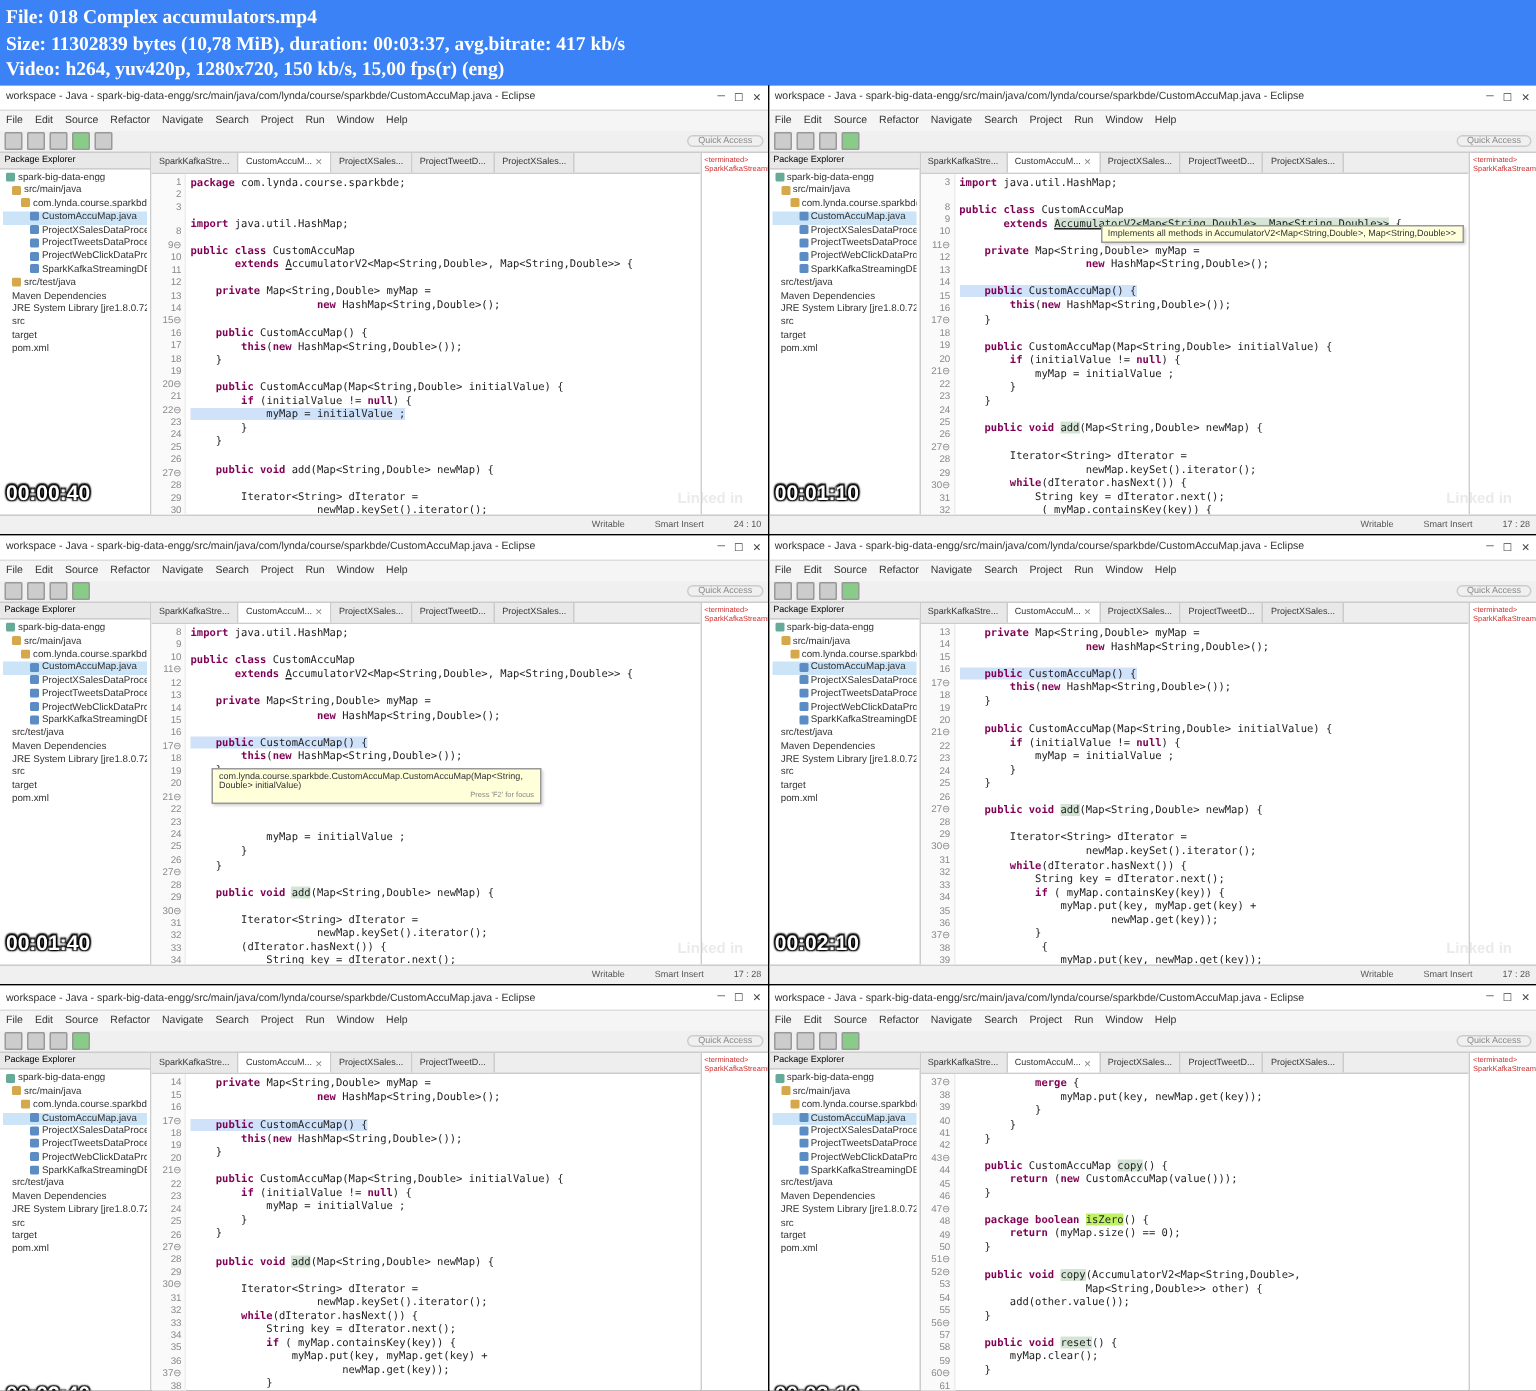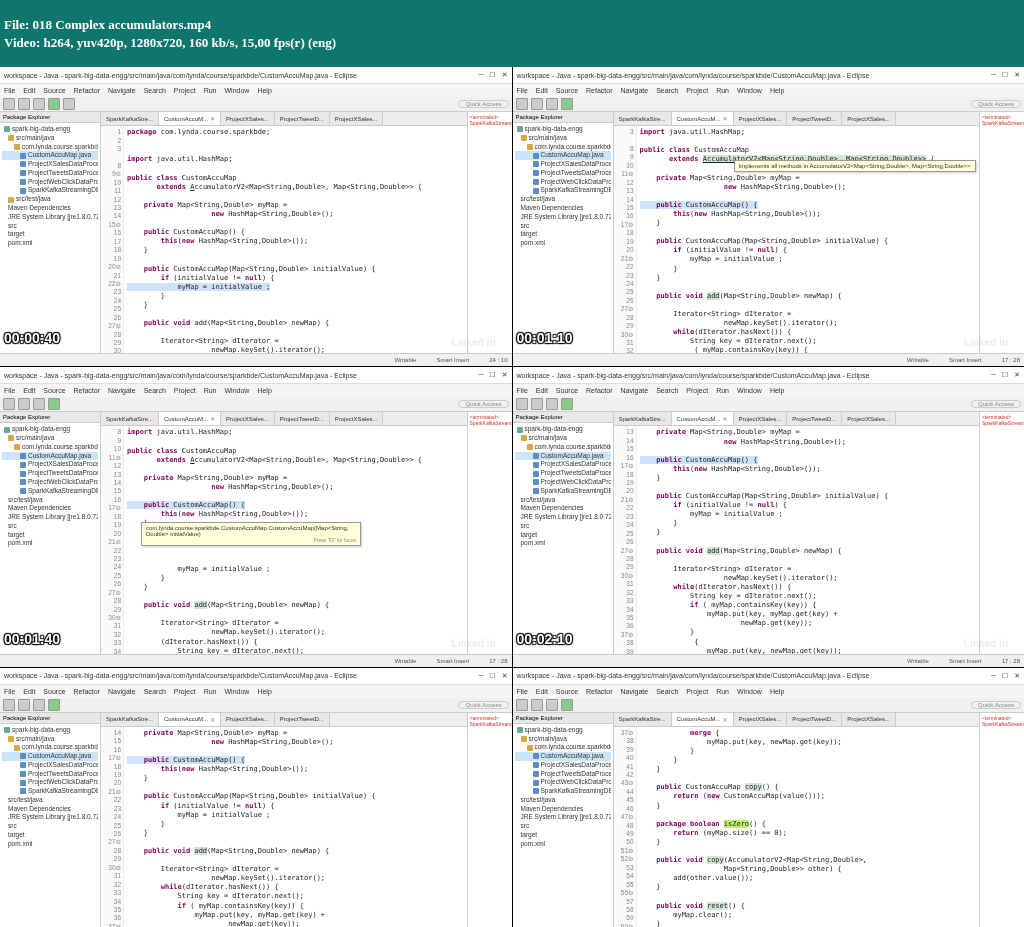--- a/index.html
+++ b/index.html
@@ -1,16 +1,16 @@
 <!DOCTYPE html>
 <html><head>
 <meta charset="utf-8">
 <style>
 body{margin:0;background:#000;font-family:Verdana,Arial,sans-serif;font-size:9px;color:#000;width:1024px;height:927px;overflow:hidden}
-.meta{background:#0f766e;color:#fff;font-family:Verdana;font-size:13px;font-weight:bold;padding:16px 4px;line-height:1.35}
+.meta{background:#3b82f6;color:#fff;font-family:Verdana;font-size:13px;font-weight:bold;padding:2px 4px;line-height:1.35}
 .grid{display:grid;grid-template-columns:1fr 1fr;grid-template-rows:repeat(3,1fr);gap:1px;background:#000;height:900px}
 .shot{background:#fff;position:relative;display:flex;flex-direction:column;overflow:hidden}
 .titlebar{background:#fff;border-bottom:1px solid #ddd;height:16px;display:flex;align-items:center;padding:0 4px;font-size:7px;color:#333}
 .titlebar .wbtns{margin-left:auto;display:flex;gap:6px;color:#444}
 .menubar{background:#f5f5f5;height:13px;display:flex;gap:8px;padding:0 4px;font-size:7px;color:#333;align-items:center}
 .toolbar{background:#f0f0f0;height:14px;border-bottom:1px solid #ccc;display:flex;align-items:center;padding:0 3px;gap:3px}
 .tbicon{width:10px;height:10px;background:#ccc;border:1px solid #999;border-radius:1px}
 .qa{margin-left:auto;font-size:6px;color:#888;border:1px solid #ccc;padding:0 6px;border-radius:6px}
 .body{display:flex;flex:1;overflow:hidden}
 .pkg{width:100px;background:#fff;border-right:1px solid #ccc;display:flex;flex-direction:column}
@@ -40,21 +40,22 @@
 .statusbar{height:12px;background:#f0f0f0;border-top:1px solid #ccc;display:flex;align-items:center;font-size:6px;padding:0 4px;color:#555}
 .statusbar span{margin-left:auto;display:flex;gap:20px}
 .ts{position:absolute;left:4px;bottom:20px;font-family:Arial;font-size:14px;font-weight:bold;color:#fff;text-shadow:1px 1px 1px #000,-1px -1px 1px #000,1px -1px 1px #000,-1px 1px 1px #000;z-index:10}
 .ln{position:absolute;right:16px;bottom:18px;font-size:10px;font-weight:bold;color:#ccc;opacity:0.4}
 </style>
 </head>
 <body>
 
 <div class="meta">
 <div>File: 018 Complex accumulators.mp4</div>
-<div>Video: h264, yuv420p, 1280x720, 160 kb/s, 15,00 fps(r) (eng)</div>
+<div>Size: 11302839 bytes (10,78 MiB), duration: 00:03:37, avg.bitrate: 417 kb/s</div>
+<div>Video: h264, yuv420p, 1280x720, 150 kb/s, 15,00 fps(r) (eng)</div>
 </div>
 
 <div class="grid">
 
 <div class="shot">
 <div class="titlebar">
         <span>workspace - Java - spark-big-data-engg/src/main/java/com/lynda/course/sparkbde/CustomAccuMap.java - Eclipse</span>
         <div class="wbtns">
           <span>─</span>
           <span>☐</span>

